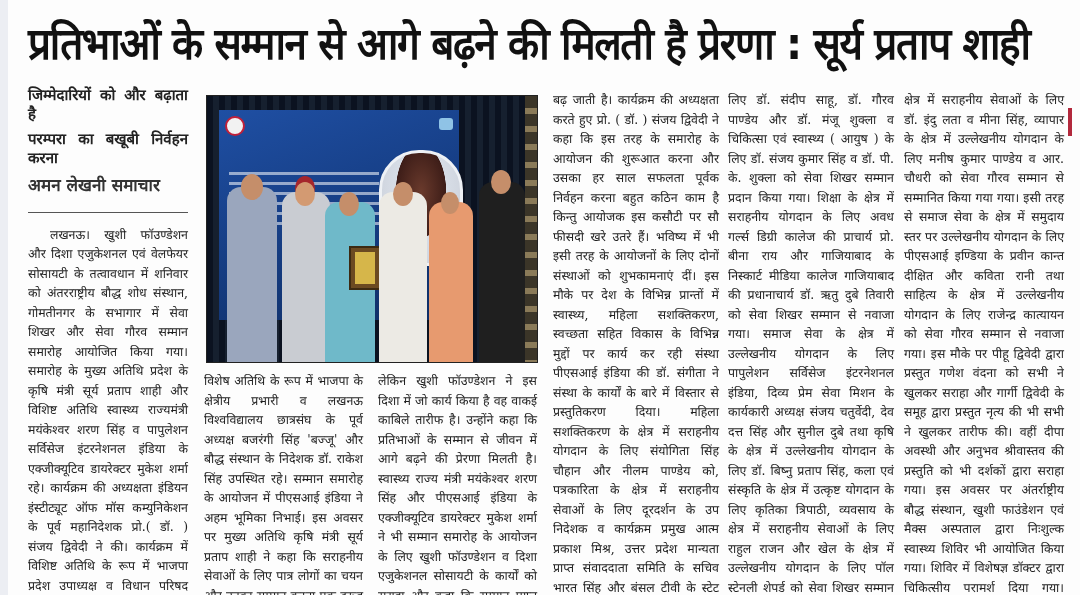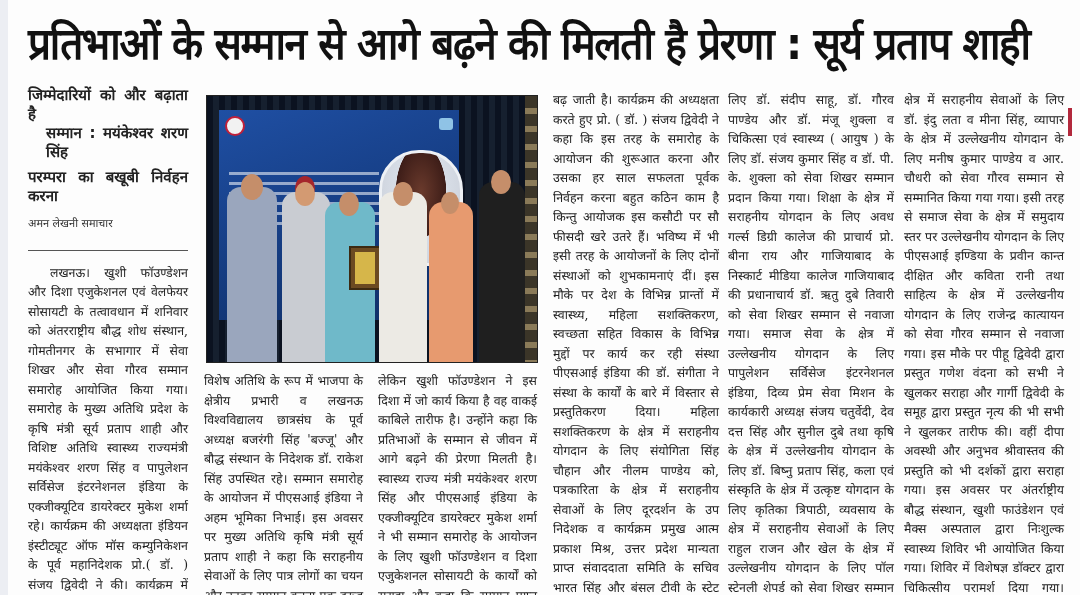--- a/index.html
+++ b/index.html
@@ -4,21 +4,21 @@
 <style>
   html,body{margin:0;padding:0;}
   body{width:1080px;height:595px;overflow:hidden;background:#fdfdfd;position:relative;font-family:"DejaVu Sans",sans-serif;color:#1b1b1b;}
   .left-strip{position:absolute;left:0;top:0;width:8px;height:595px;background:#eceef3;}
   .headline{position:absolute;left:28px;top:10px;width:1030px;height:68px;font-family:"DejaVu Sans",sans-serif;font-weight:bold;font-size:44px;line-height:68px;letter-spacing:-1.5px;white-space:nowrap;color:#111;transform:scaleX(0.92);transform-origin:left center;}
   .col{position:absolute;font-family:"DejaVu Serif",serif;font-size:12.4px;line-height:19.5px;text-align:justify;color:#1f1f1f;}
   .col p{margin:0;}
   .col .indent{text-indent:22px;}
   .sub{font-family:"DejaVu Sans",sans-serif;font-weight:bold;font-size:15px;line-height:19px;color:#222;}
   .sub .l2{padding-left:18px;display:block;}
-  .byline{font-family:"DejaVu Sans",sans-serif;font-weight:normal;font-size:11px;color:#333;margin-top:8px;padding-bottom:16px;border-bottom:1.5px solid #555;margin-bottom:12px;}
+  .byline{font-family:"DejaVu Sans",sans-serif;font-weight:bold;font-size:17px;color:#333;margin-top:8px;padding-bottom:16px;border-bottom:1.5px solid #555;margin-bottom:12px;}
   .photo{position:absolute;left:206px;top:95px;width:330px;height:266px;background:#0d1626;overflow:hidden;border:1px solid #222;}
   .curtain{position:absolute;left:0;top:0;width:100%;height:100%;background:repeating-linear-gradient(90deg,#0b1220 0 6px,#16202f 6px 12px);}
   .banner{position:absolute;left:12px;top:14px;width:240px;height:210px;background:linear-gradient(160deg,#1f4fa3 0%,#143a7e 60%,#0f2d63 100%);}
   .banner-logo-l{position:absolute;left:6px;top:6px;width:16px;height:16px;border-radius:50%;background:#f2f2f2;border:2px solid #c0203a;}
   .banner-logo-r{position:absolute;right:6px;top:8px;width:14px;height:12px;background:#8fc3e6;border-radius:3px;}
   .banner-title{position:absolute;left:10px;top:38px;font-family:"DejaVu Sans",sans-serif;font-weight:bold;font-size:14px;color:#fff;white-space:nowrap;}
   .banner-lines{position:absolute;left:10px;top:62px;width:150px;}
   .banner-lines div{height:3px;background:rgba(255,255,255,0.55);margin-bottom:7px;}
   .portrait{position:absolute;left:160px;top:40px;width:78px;height:110px;border-radius:40px 40px 10px 10px;background:radial-gradient(ellipse at 50% 35%,#6a3a2c 0%,#3d1d18 45%,#d7dde6 46%,#c9ced8 100%);border:3px solid #eef1f5;}
   .person{position:absolute;bottom:0;border-radius:14px 14px 0 0;}
@@ -31,21 +31,20 @@
 </head>
 <body>
 
 <div class="left-strip"></div>
 
 <div class="headline">प्रतिभाओं के सम्मान से आगे बढ़ने की मिलती है प्रेरणा : सूर्य प्रताप शाही</div>
 
 <div class="col" style="left:28px;top:86px;width:160px;">
   <div class="sub">
     <span>जिम्मेदारियों को और बढ़ाता है</span>
-    <span class="l2">सम्मान : मयंकेश्वर शरण सिंह</span>
   </div>
   <div class="sub" style="margin-top:6px;">
     <span>परम्परा का बखूबी निर्वहन करना</span>
   </div>
   <div class="byline">अमन लेखनी समाचार</div>
   <p class="indent">लखनऊ। खुशी फॉउण्डेशन और दिशा एजुकेशनल एवं वेलफेयर सोसायटी के तत्वावधान में शनिवार को अंतरराष्ट्रीय बौद्ध शोध संस्थान, गोमतीनगर के सभागार में सेवा शिखर और सेवा गौरव सम्मान समारोह आयोजित किया गया। समारोह के मुख्य अतिथि प्रदेश के कृषि मंत्री सूर्य प्रताप शाही और विशिष्ट अतिथि स्वास्थ्य राज्यमंत्री मयंकेश्वर शरण सिंह व पापुलेशन सर्विसेज इंटरनेशनल इंडिया के एक्जीक्यूटिव डायरेक्टर मुकेश शर्मा रहे। कार्यक्रम की अध्यक्षता इंडियन इंस्टीट्यूट ऑफ मॉस कम्युनिकेशन के पूर्व महानिदेशक प्रो.( डॉ. ) संजय द्विवेदी ने की। कार्यक्रम में विशिष्ट अतिथि के रूप में भाजपा प्रदेश उपाध्यक्ष व विधान परिषद सदस्य संतोष सिंह, केजीएमयू के रेस्पिरेटरी मेडिसिन विभाग के अध्यक्ष डॉ. सूर्यकांत और</p>
 </div>
 
 <div class="photo">
   <div class="curtain"></div>

